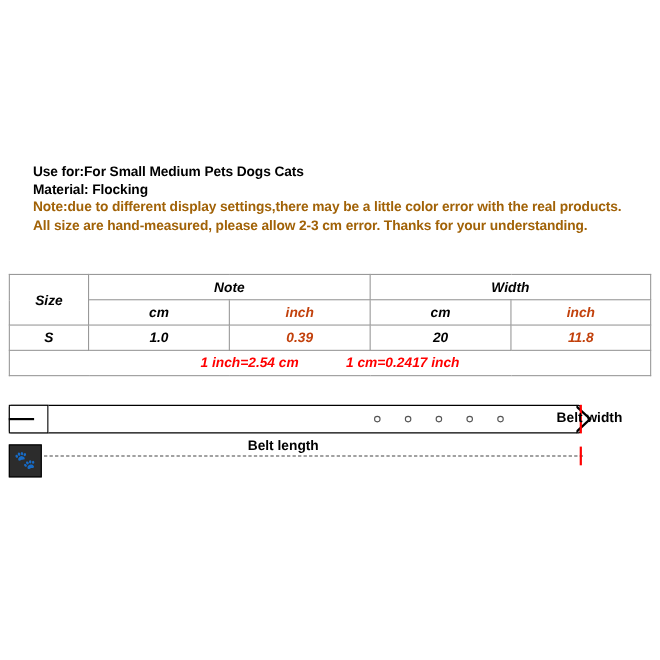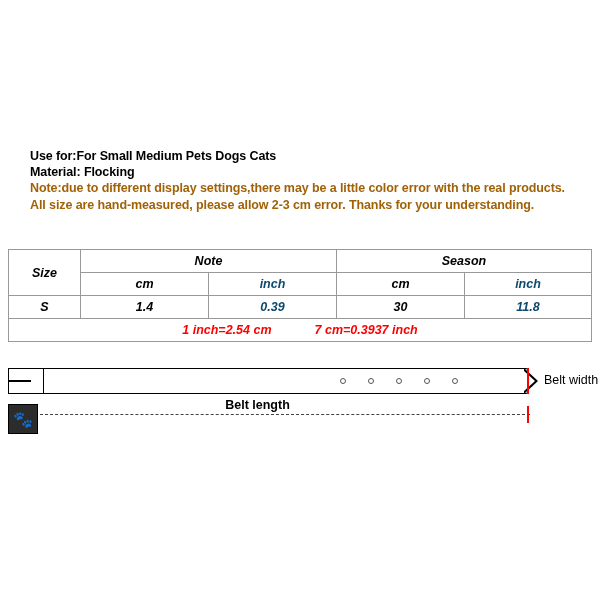--- a/index.html
+++ b/index.html
@@ -50,21 +50,21 @@
   }
   table.size-table td {
     border: 1px solid #999999;
     text-align: center;
     font-size: 12.5px;
     font-weight: bold;
     height: 22px;
     padding: 0;
   }
   td.red {
-    color: #0c4a6e;
+    color: #c2410c;
     margin-left: 48px;
   }
   .conv-row td {
     color: #ff0000;
     height: 21px;
   }
   .conv-inner {
     display: flex;
     justify-content: center;
     gap: 43px;
@@ -131,24 +131,24 @@
     top: 26px;
     width: 6px;
     height: 6px;
     border: 1.2px solid #555555;
     border-radius: 50%;
     box-sizing: border-box;
     background: #ffffff;
   }
   .belt-width-label {
     position: absolute;
-    left: 544px;
+    left: 506px;
     top: 21px;
     font-size: 12.5px;
-    font-weight: normal;
+    font-weight: bold;
     white-space: nowrap;
   }
   .width-arrow {
     position: absolute;
     left: 527px;
     top: 16px;
     width: 1.6px;
     height: 26px;
     background: #ff0000;
   }
@@ -213,40 +213,40 @@
       <col style="width:72px">
       <col style="width:128px">
       <col style="width:128px">
       <col style="width:128px">
       <col style="width:127px">
     </colgroup>
     <tbody>
       <tr>
         <td rowspan="2">Size</td>
         <td colspan="2">Note</td>
-        <td colspan="2">Season</td>
+        <td colspan="2">Width</td>
       </tr>
       <tr>
         <td>cm</td>
         <td class="red">inch</td>
         <td>cm</td>
         <td class="red">inch</td>
       </tr>
       <tr>
         <td>S</td>
-        <td>1.4</td>
+        <td>1.0</td>
         <td class="red">0.39</td>
-        <td>30</td>
+        <td>20</td>
         <td class="red">11.8</td>
       </tr>
       <tr class="conv-row">
         <td colspan="5">
           <div class="conv-inner">
             <span>1 inch=2.54 cm</span>
-            <span>7 cm=0.3937 inch</span>
+            <span>1 cm=0.2417 inch</span>
           </div>
         </td>
       </tr>
     </tbody>
   </table>
 
   <div class="belt-area">
     <div class="belt-body"></div>
     <div class="belt-tip"></div>
     <div class="belt-tip-inner"></div>

